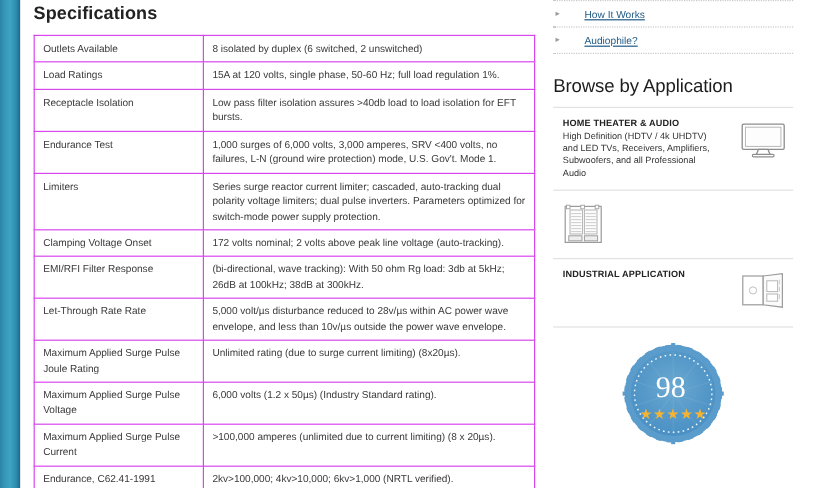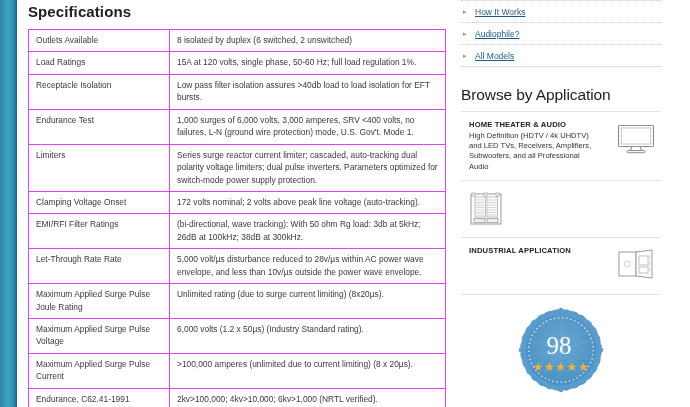--- a/index.html
+++ b/index.html
@@ -99,21 +99,21 @@
     list-style: none;
     margin: 0;
     padding: 0;
     border-top: 1px dotted #c9c9c9;
   }
   .nav-item {
     border-bottom: 1px dotted #c9c9c9;
     padding: 5.5px 0 5.5px 2px;
     display: flex;
     align-items: center;
-    gap: 6px;
+    gap: 18px;
   }
   .nav-chevron {
     color: #9a9a9a;
     font-size: 7px;
     line-height: 1;
     display: inline-block;
     width: 6px;
   }
   .nav-link {
     font-size: 8.5px;
@@ -236,21 +236,21 @@
           </tr>
           <tr>
             <td class="spec-label">Limiters</td>
             <td class="spec-value">Series surge reactor current limiter; cascaded, auto-tracking dual polarity voltage limiters; dual pulse inverters. Parameters optimized for switch-mode power supply protection.</td>
           </tr>
           <tr>
             <td class="spec-label">Clamping Voltage Onset</td>
             <td class="spec-value">172 volts nominal; 2 volts above peak line voltage (auto-tracking).</td>
           </tr>
           <tr>
-            <td class="spec-label">EMI/RFI Filter Ratings</td>
+            <td class="spec-label">EMI/RFI Filter Response</td>
             <td class="spec-value">(bi-directional, wave tracking): With 50 ohm Rg load: 3db at 5kHz; 26dB at 100kHz; 38dB at 300kHz.</td>
           </tr>
           <tr>
             <td class="spec-label">Let-Through Rate Rate</td>
             <td class="spec-value">5,000 volt/µs disturbance reduced to 28v/µs within AC power wave envelope, and less than 10v/µs outside the power wave envelope.</td>
           </tr>
           <tr>
             <td class="spec-label">Maximum Applied Surge Pulse Joule Rating</td>
             <td class="spec-value">Unlimited rating (due to surge current limiting) (8x20µs).</td>
           </tr>
@@ -274,24 +274,20 @@
     <div class="side-col">
 
       <ul class="nav-list">
         <li class="nav-item">
           <span class="nav-chevron">▸</span>
           <span class="nav-link">How It Works</span>
         </li>
         <li class="nav-item">
           <span class="nav-chevron">▸</span>
           <span class="nav-link">Audiophile?</span>
-        </li>
-        <li class="nav-item">
-          <span class="nav-chevron">▸</span>
-          <span class="nav-link">All Models</span>
         </li>
       </ul>
 
       <h3 class="browse-title">Browse by Application</h3>
 
       <div class="app-list">
 
         <div class="app-row">
           <div class="app-text">
             <div class="app-heading">HOME THEATER &amp; AUDIO</div>

